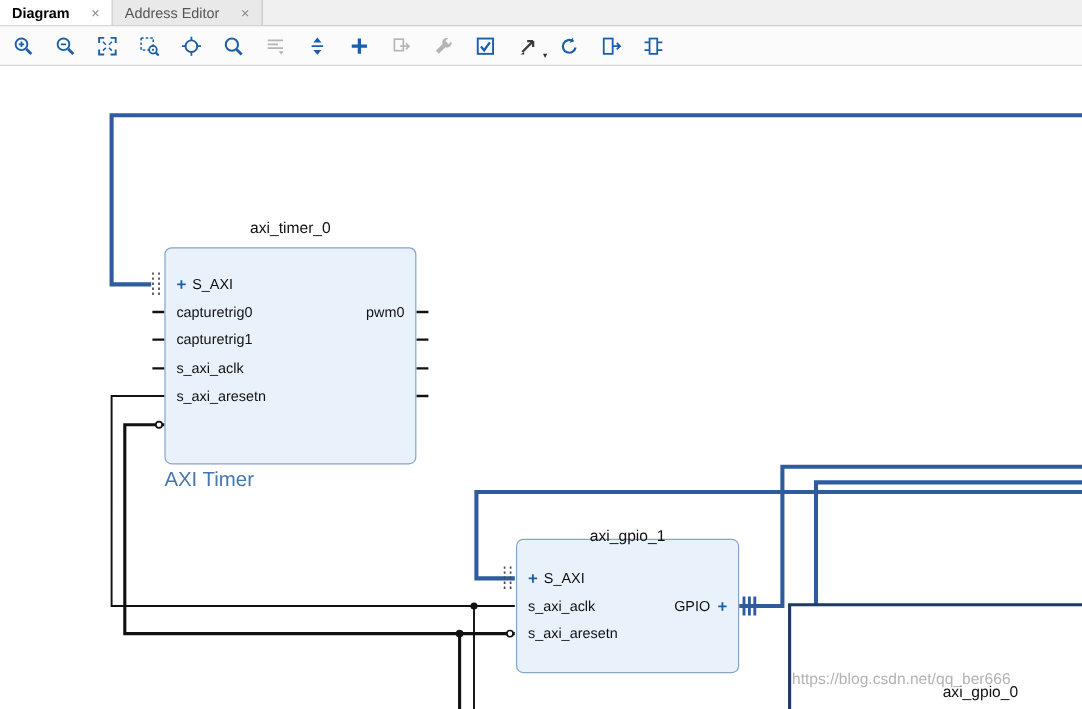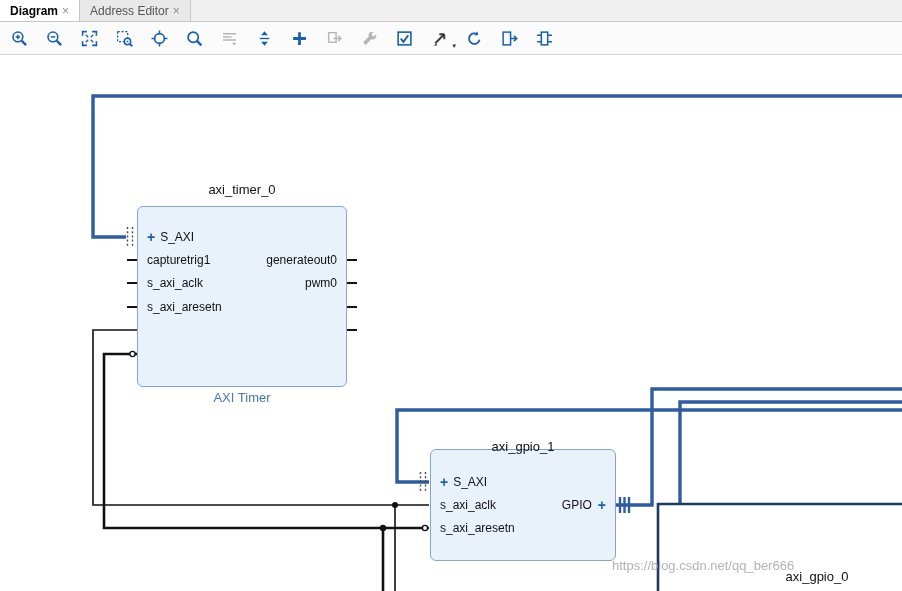--- a/index.html
+++ b/index.html
@@ -1,20 +1,20 @@
 <!DOCTYPE html>
 <html style="--bus: #2e5c9e; --dark_bus: #1d3a63; --wire: #111111; --block_fill: #e9f2fb; --block_border: #86a5c9; --type_label: #4478b0; --icon_blue: #1b5faa; --icon_gray: #b5b5b5; --icon_dark: #3a3a3a;"><head>
 <meta charset="utf-8">
 <style>
   *{box-sizing:border-box;margin:0;padding:0}
   html,body{width:902px;height:591px;overflow:hidden;background:#fff;
     font-family:"Liberation Sans",sans-serif;}
   
   .tabbar{height:22px;background:#f0f0f0;border-bottom:1px solid #c6c6c6;display:flex;align-items:stretch}
-  .tab{display:flex;align-items:center;gap:4px;padding:0 10px;font-size:12px;
+  .tab{display:flex;align-items:center;gap:18px;padding:0 10px;font-size:12px;
        border-right:1px solid #c6c6c6;color:#555;background:#e9e9e9;cursor:default}
   .tab.active{background:#fff;font-weight:bold;color:#000}
   .tab .close{color:#8a8a8a;font-size:12px;font-weight:normal}
   
   .toolbar{height:33px;background:#fbfbfb;border-bottom:1px solid #d6d6d6;
            display:flex;align-items:center;padding:0 9px;gap:15px}
   .tool{width:20px;height:20px;display:flex;align-items:center;justify-content:center;
         color:var(--icon_blue,#1b5faa);position:relative}
   .tool.dim{color:var(--icon_gray,#b5b5b5)}
   .tool.dark{color:var(--icon_dark,#3a3a3a)}
@@ -28,21 +28,21 @@
   .g-dark{stroke:var(--dark_bus,#1d3a63);fill:none;stroke-width:2.6px}
   .g-wire{stroke:var(--wire,#111);fill:none;stroke-width:1.6px}
   .g-wire-bold{stroke:var(--wire,#111);fill:none;stroke-width:2.6px}
   .g-stub{stroke:var(--wire,#111);fill:none;stroke-width:2px}
   .g-dash{stroke:#4a4a4a;fill:none;stroke-width:1.4px;stroke-dasharray:2 2.2}
   .j-dot{fill:var(--wire,#111)}
   .r-circ{fill:#fff;stroke:var(--wire,#111);stroke-width:1.4px}
   .block{position:absolute;background:var(--block_fill,#e9f2fb);
          border:1px solid var(--block_border,#86a5c9);border-radius:6px;z-index:2}
   .btitle{position:absolute;font-size:13px;color:#111;text-align:center;z-index:3}
-  .btype{position:absolute;font-size:13px;color:var(--type_label,#4478b0);text-align:center;z-index:3}
+  .btype{position:absolute;font-size:17px;color:var(--type_label,#4478b0);z-index:3}
   .ports{position:absolute;display:flex;flex-direction:column;z-index:4;--rh:23.3px}
   .port{height:var(--rh);display:flex;align-items:center;font-size:12px;color:#111}
   .port.left{padding-left:10px}
   .port.right{justify-content:flex-end;padding-right:10px}
   .plus{color:var(--icon_blue,#1b5faa);font-weight:bold;font-size:14px;margin:0 5px 0 0}
   .port.right .plus{margin:0 0 0 6px}
   .watermark{position:absolute;font-size:13px;color:rgba(172,172,172,.92);z-index:5;white-space:nowrap}
 </style>
 </head>
 <body>
@@ -235,33 +235,33 @@
   </svg>
 
   <div class="btitle" style="left:137px;top:127px;width:210px">axi_timer_0</div>
   <div class="block" style="left:137px;top:151px;width:210px;height:181px"></div>
   <div class="ports" style="left:137px;top:170px;width:210px">
       <div class="port left interface">
         <span class="plus">+</span>
         <span class="plabel">S_AXI</span>
       </div>
       <div class="port left">
+        <span class="plabel">capturetrig0</span>
+      </div>
+      <div class="port left">
         <span class="plabel">capturetrig1</span>
       </div>
       <div class="port left">
         <span class="plabel">s_axi_aclk</span>
       </div>
       <div class="port left reset">
         <span class="plabel">s_axi_aresetn</span>
       </div>
     </div>
   <div class="ports" style="left:137px;top:193px;width:210px">
-      <div class="port right">
-        <span class="plabel">generateout0</span>
-      </div>
       <div class="port right">
         <span class="plabel">pwm0</span>
       </div>
     </div>
   <div class="btype" style="left:137px;top:335px;width:210px">AXI Timer</div>
 
   <div class="btitle" style="left:430px;top:384px;width:186px">axi_gpio_1</div>
   <div class="block" style="left:430px;top:394px;width:186px;height:112px"></div>
   <div class="ports" style="left:430px;top:415px;width:186px;--rh:23px">
       <div class="port left interface">
@@ -277,14 +277,14 @@
     </div>
   <div class="ports" style="left:430px;top:438px;width:186px;--rh:23px">
       <div class="port right interface">
         <span class="plabel">GPIO</span>
         <span class="plus">+</span>
       </div>
     </div>
 
   <div class="btitle" style="left:762px;top:514px;width:110px">axi_gpio_0</div>
 
-  <div class="watermark" style="left:612px;top:503px">https://blog.csdn.net/qq_ber666</div>
+  <div class="watermark" style="left:660px;top:503px">https://blog.csdn.net/qq_ber666</div>
 </div>
 
 </body></html>

